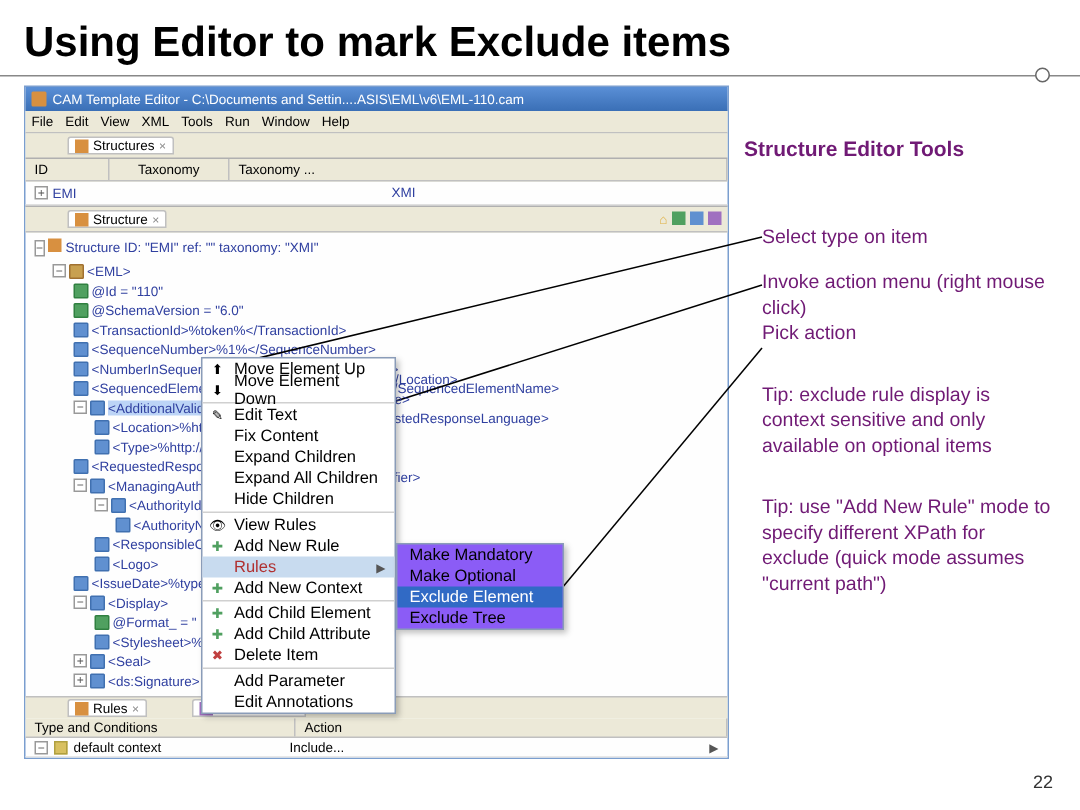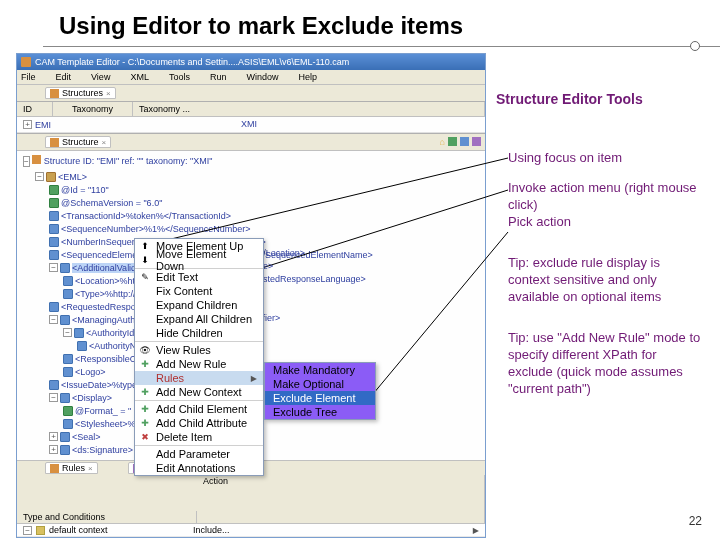--- a/index.html
+++ b/index.html
@@ -6,27 +6,26 @@
   body {
     font-family: Arial, sans-serif;
     font-size: 11px;
     background: #fff;
     width: 720px;
     height: 540px;
     position: relative;
     overflow: hidden;
   }
   .slide-title {
-    font-size: 24px;
+    font-size: 28px;
     font-weight: bold;
     color: #000;
     padding: 12px 16px 6px 16px;
     border-bottom: 1px solid #888;
     position: relative;
-    margin-left: 43px;
   }
   .title-dot {
     position: absolute;
     right: 20px;
     top: 100%;
     transform: translateY(-50%);
     width: 10px; height: 10px;
     border: 1px solid #666;
     border-radius: 50%;
     background: #fff;
@@ -48,21 +47,21 @@
     gap: 4px;
     height: 16px;
   }
   .titlebar .tb-icon {
     width: 10px; height: 10px;
     background: #d89040;
     border-radius: 1px;
   }
   .menubar {
     display: flex;
-    gap: 20px;
+    gap: 8px;
     padding: 2px 4px;
     background: #ece9d8;
     border-bottom: 1px solid #c0c0c0;
   }
   .menubar span { color: #000; cursor: default; }
   .panel-tab {
     background: #ece9d8;
     padding: 2px 4px;
     border-bottom: 1px solid #b0b0b0;
     display: flex;
@@ -82,21 +81,21 @@
   .x-icon { color: #888; font-size: 8px; }
   .grid-header {
     display: flex;
     background: #ece9d8;
     border-bottom: 1px solid #c0c0c0;
   }
   .grid-header > div {
     border-right: 1px solid #c0c0c0;
     padding: 2px 6px;
   }
-  .col-id { width: 36px; }
+  .col-id { width: 56px; }
   .col-ref { width: 150px; }
   .col-tax { width: 80px; text-align: center; }
   .col-tax2 { flex: 1; }
   .grid-body {
     padding: 2px 6px;
     height: 16px;
     border-bottom: 1px solid #e0e0e0;
     color: #3040a0;
     display: flex;
   }
@@ -197,21 +196,21 @@
     padding:1px 4px;
     align-items:center;
   }
   .rules-bar .tab-chip { font-size:9px; }
   .type-grid {
     display:flex;
     background:#ece9d8;
     border-bottom:1px solid #c0c0c0;
   }
   .type-grid > div { border-right:1px solid #c0c0c0; padding:1px 6px; }
-  .tcol-type { width:180px;margin-top:36px;}
+  .tcol-type { width:180px;}
   .tcol-act { flex:1;}
   .type-row {
     display:flex;
     padding:1px 6px;
     border-bottom:1px solid #e8e8e8;
     align-items:center;
     gap:4px;
   }
   .annot {
     position:absolute;
@@ -576,19 +575,19 @@
     <marker id="arr" markerWidth="6" markerHeight="6" refX="5" refY="3" orient="auto">
       <path d="M0,0 L6,3 L0,6 Z" fill="#000"></path>
     </marker>
   </defs>
   <line x1="508" y1="158" x2="142" y2="246" stroke="#000" stroke-width="1" marker-end="url(#arr)"></line>
   <line x1="508" y1="190" x2="224" y2="280" stroke="#000" stroke-width="1" marker-end="url(#arr)"></line>
   <line x1="508" y1="232" x2="368" y2="400" stroke="#000" stroke-width="1" marker-end="url(#arr)"></line>
 </svg>
 
 <div class="annot annot-title" style="top:90px;left:496px;width:200px;">Structure Editor Tools</div>
-<div class="annot" style="top:150px;left:508px;width:190px;">Using focus on item</div>
+<div class="annot" style="top:150px;left:508px;width:190px;">Select type on item</div>
 <div class="annot" style="top:180px;left:508px;width:190px;">Invoke action menu (right mouse click)</div>
 <div class="annot" style="top:214px;left:508px;width:190px;">Pick action</div>
 <div class="annot" style="top:255px;left:508px;width:195px;">Tip: exclude rule display is context sensitive and only available on optional items</div>
 <div class="annot" style="top:330px;left:508px;width:195px;">Tip: use "Add New Rule" mode to specify different XPath for exclude (quick mode assumes "current path")</div>
 
 <div class="page-num">22</div>
 
 </body></html>

